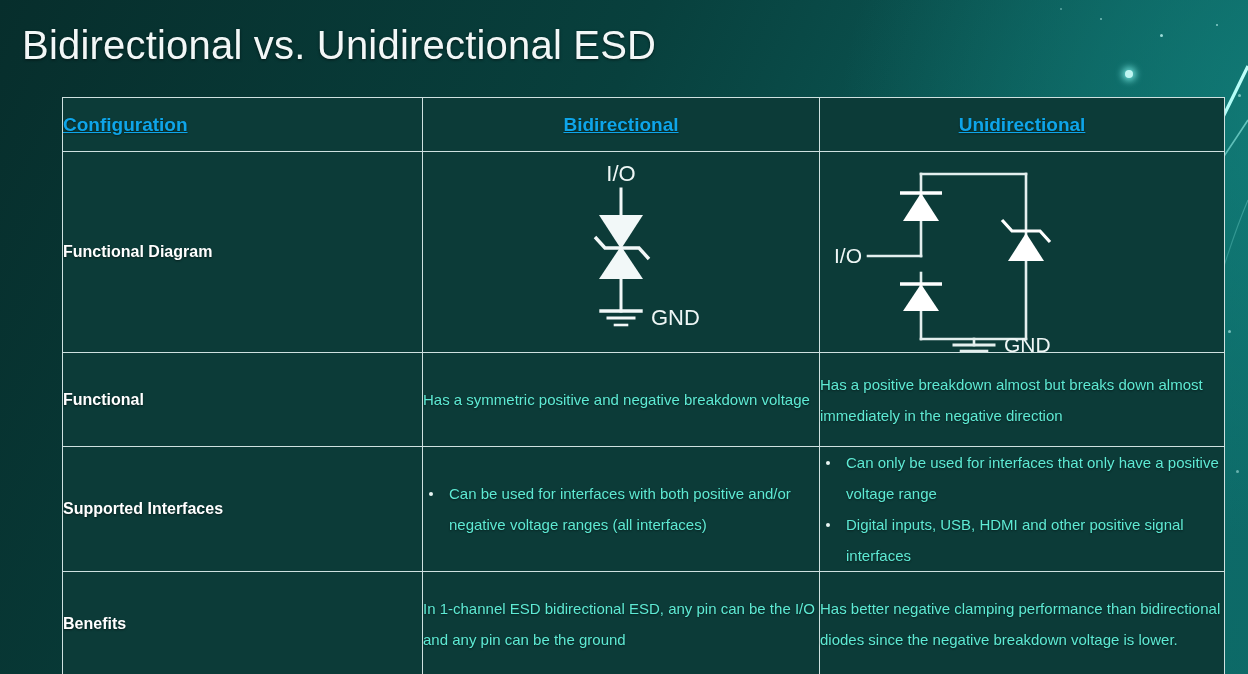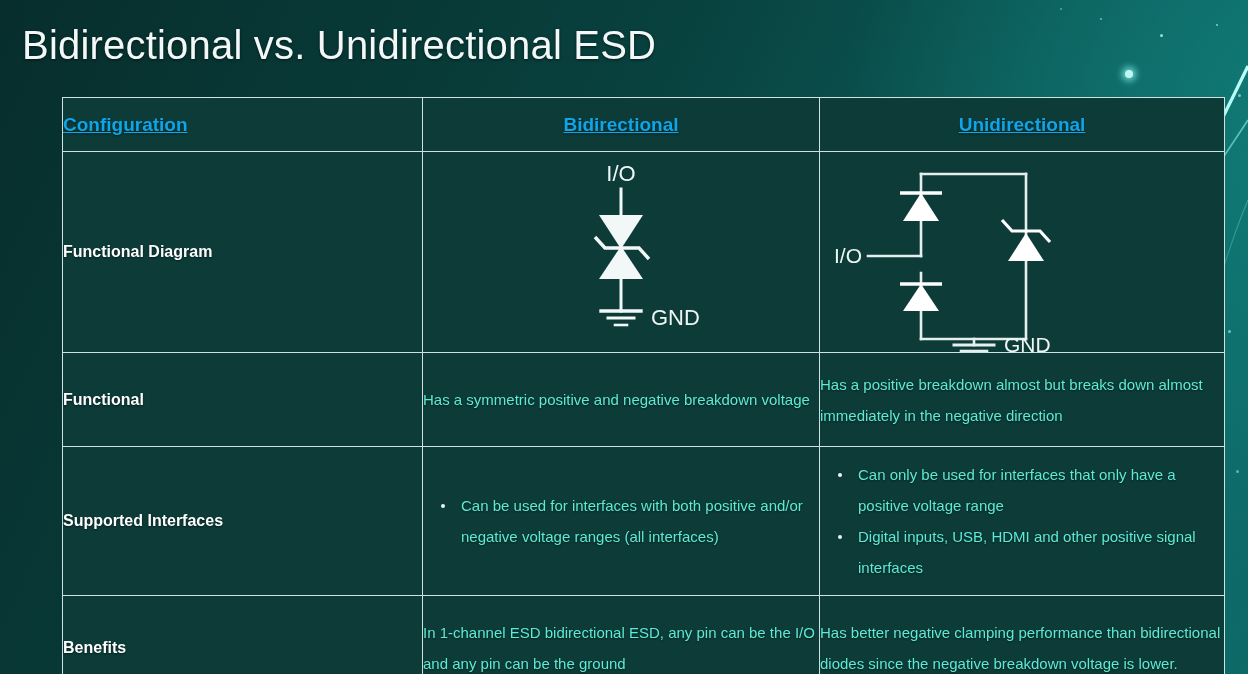--- a/index.html
+++ b/index.html
@@ -66,21 +66,21 @@
     padding:0 0 0 14px;
     text-shadow:0 1px 2px rgba(0,0,0,.5);
     margin-left:12px;
   }
   td.body{
     color:#5eead4;font-size:15px;line-height:31px;
     padding:9px 12px 9px 14px;vertical-align:middle;
     text-shadow:0 1px 2px rgba(0,0,0,.45);
   }
   td.diagram{text-align:center;vertical-align:middle;padding:0;}
-  ul.bul{margin:12px;padding:0;list-style:none;}
+  ul.bul{margin:0;padding:0;list-style:none;}
   ul.bul li{
     position:relative;padding-left:26px;margin:0;
     line-height:31px;
   }
   ul.bul li::before{
     content:"";position:absolute;left:6px;top:14px;
     width:4px;height:4px;border-radius:50%;background:#eaf5f4;
   }
   .r1{height:201px;}
   .r2{height:94px;}

